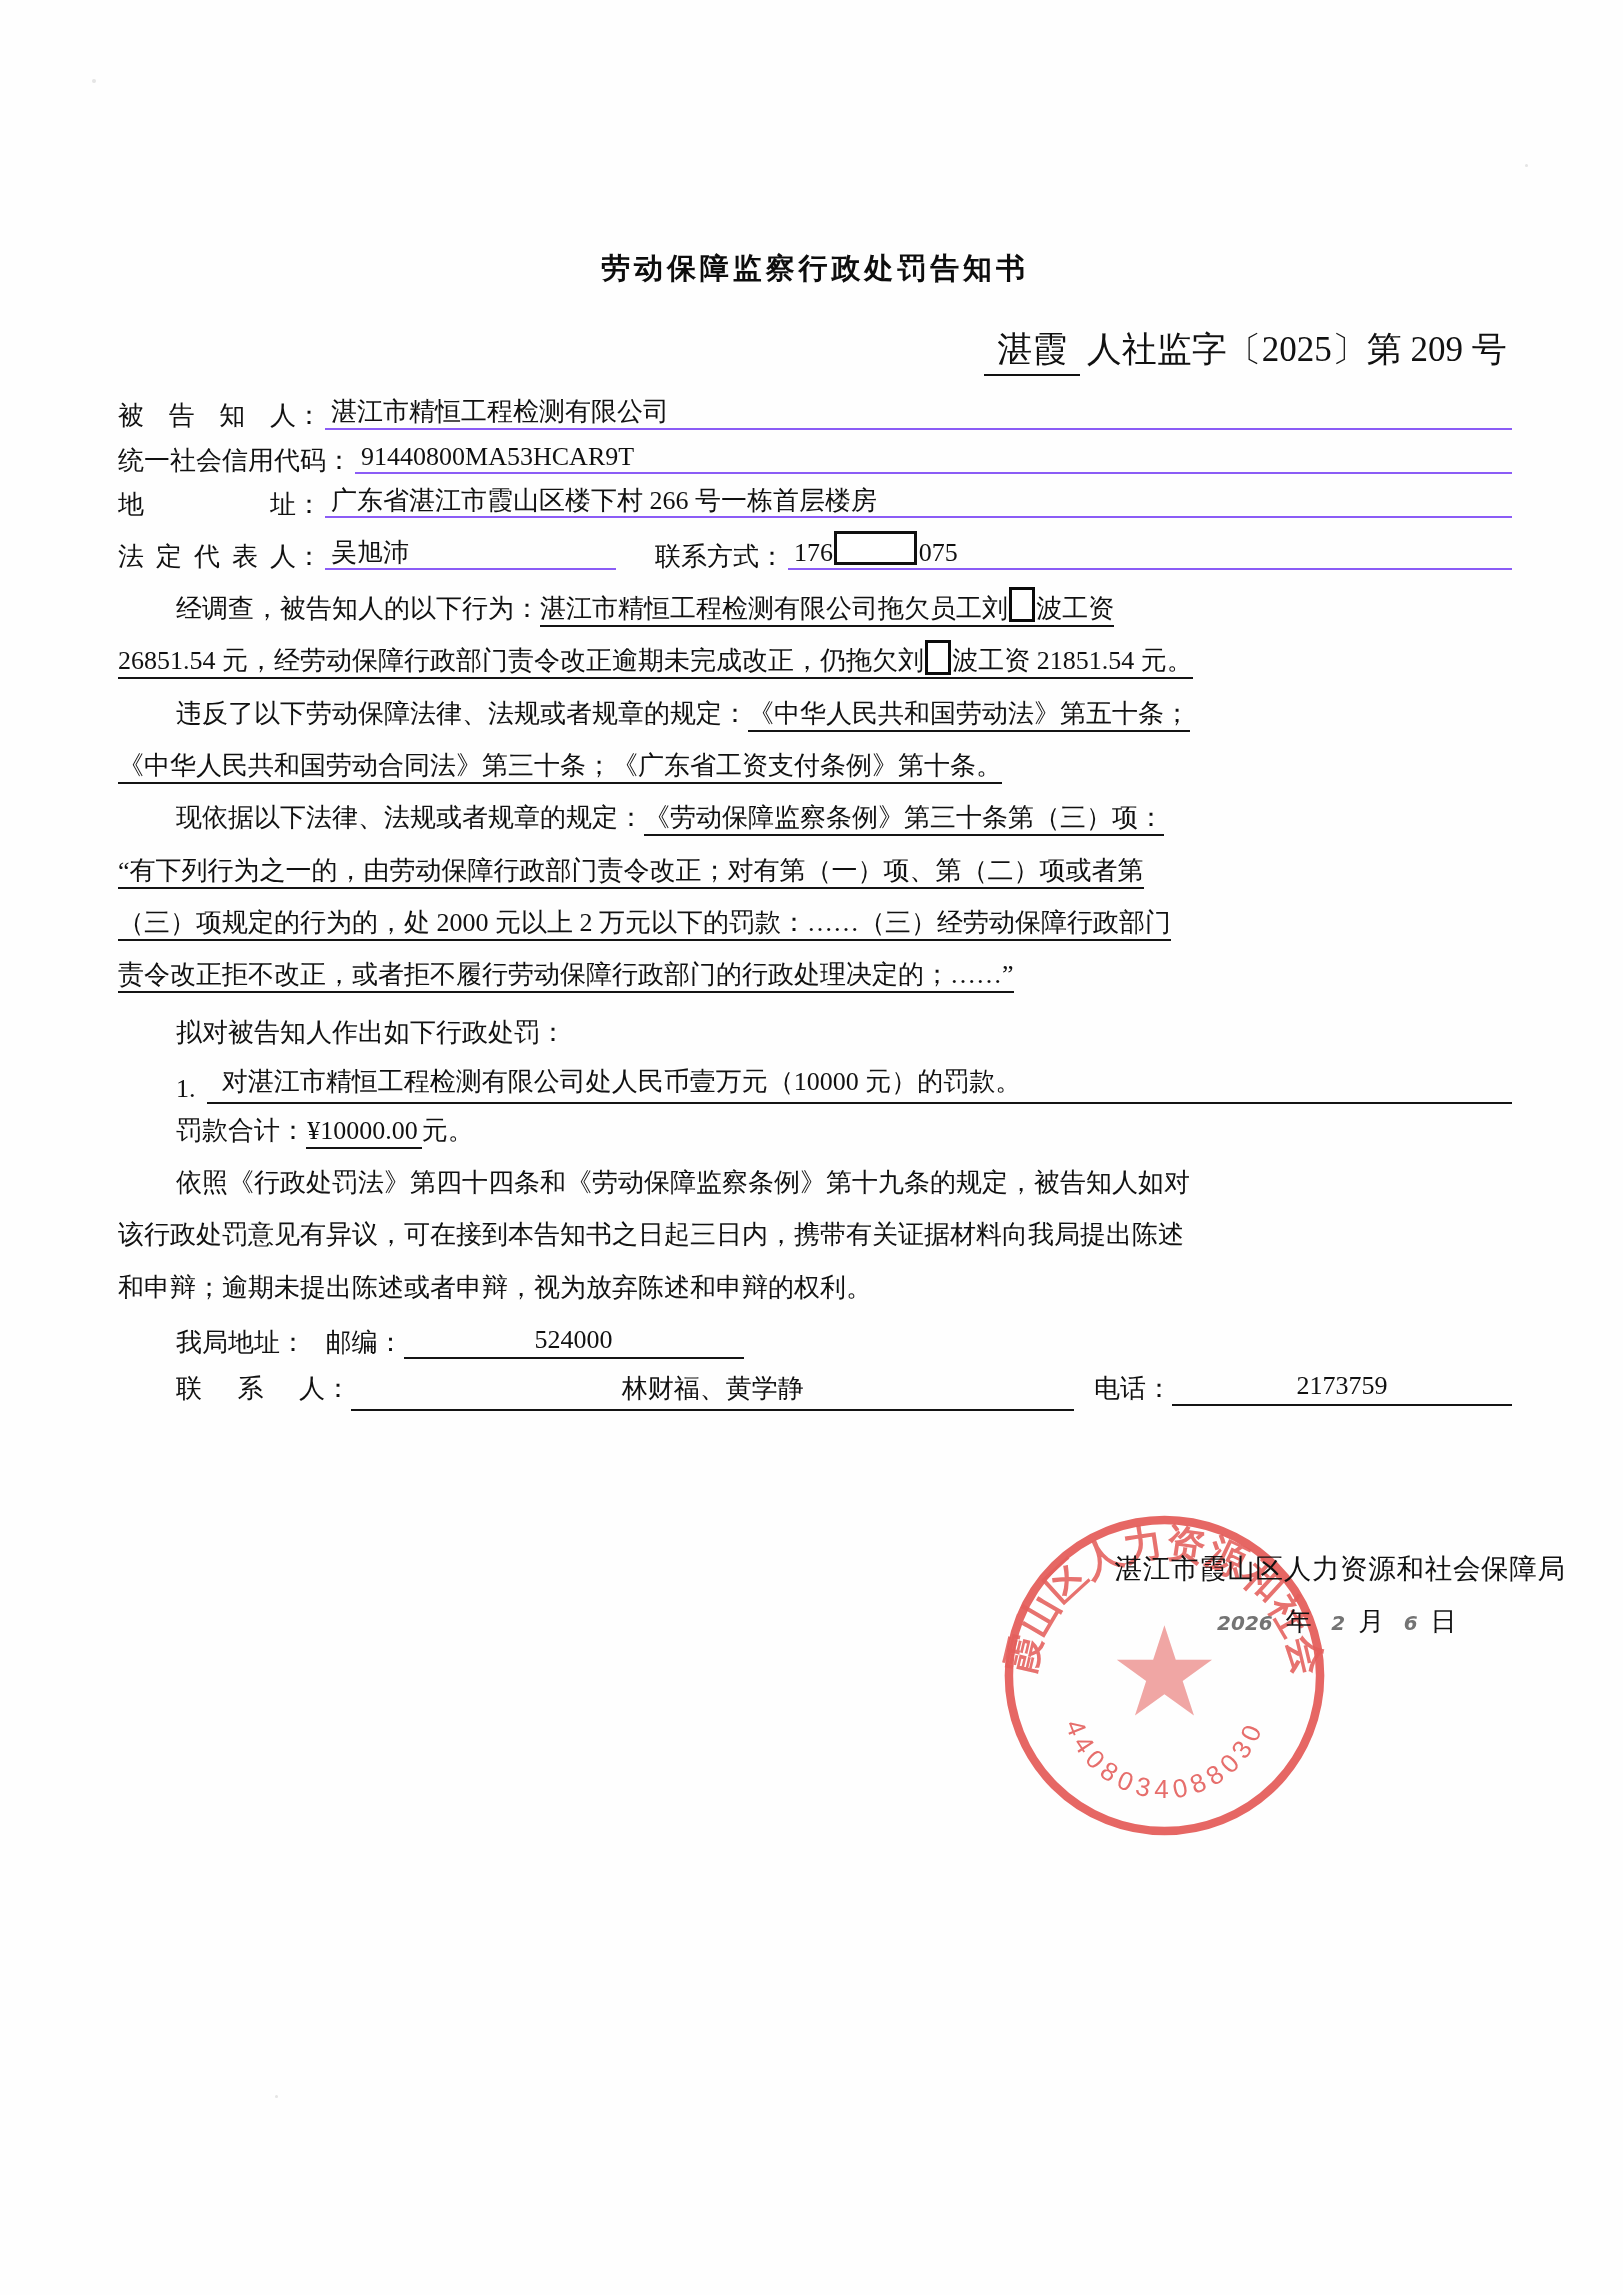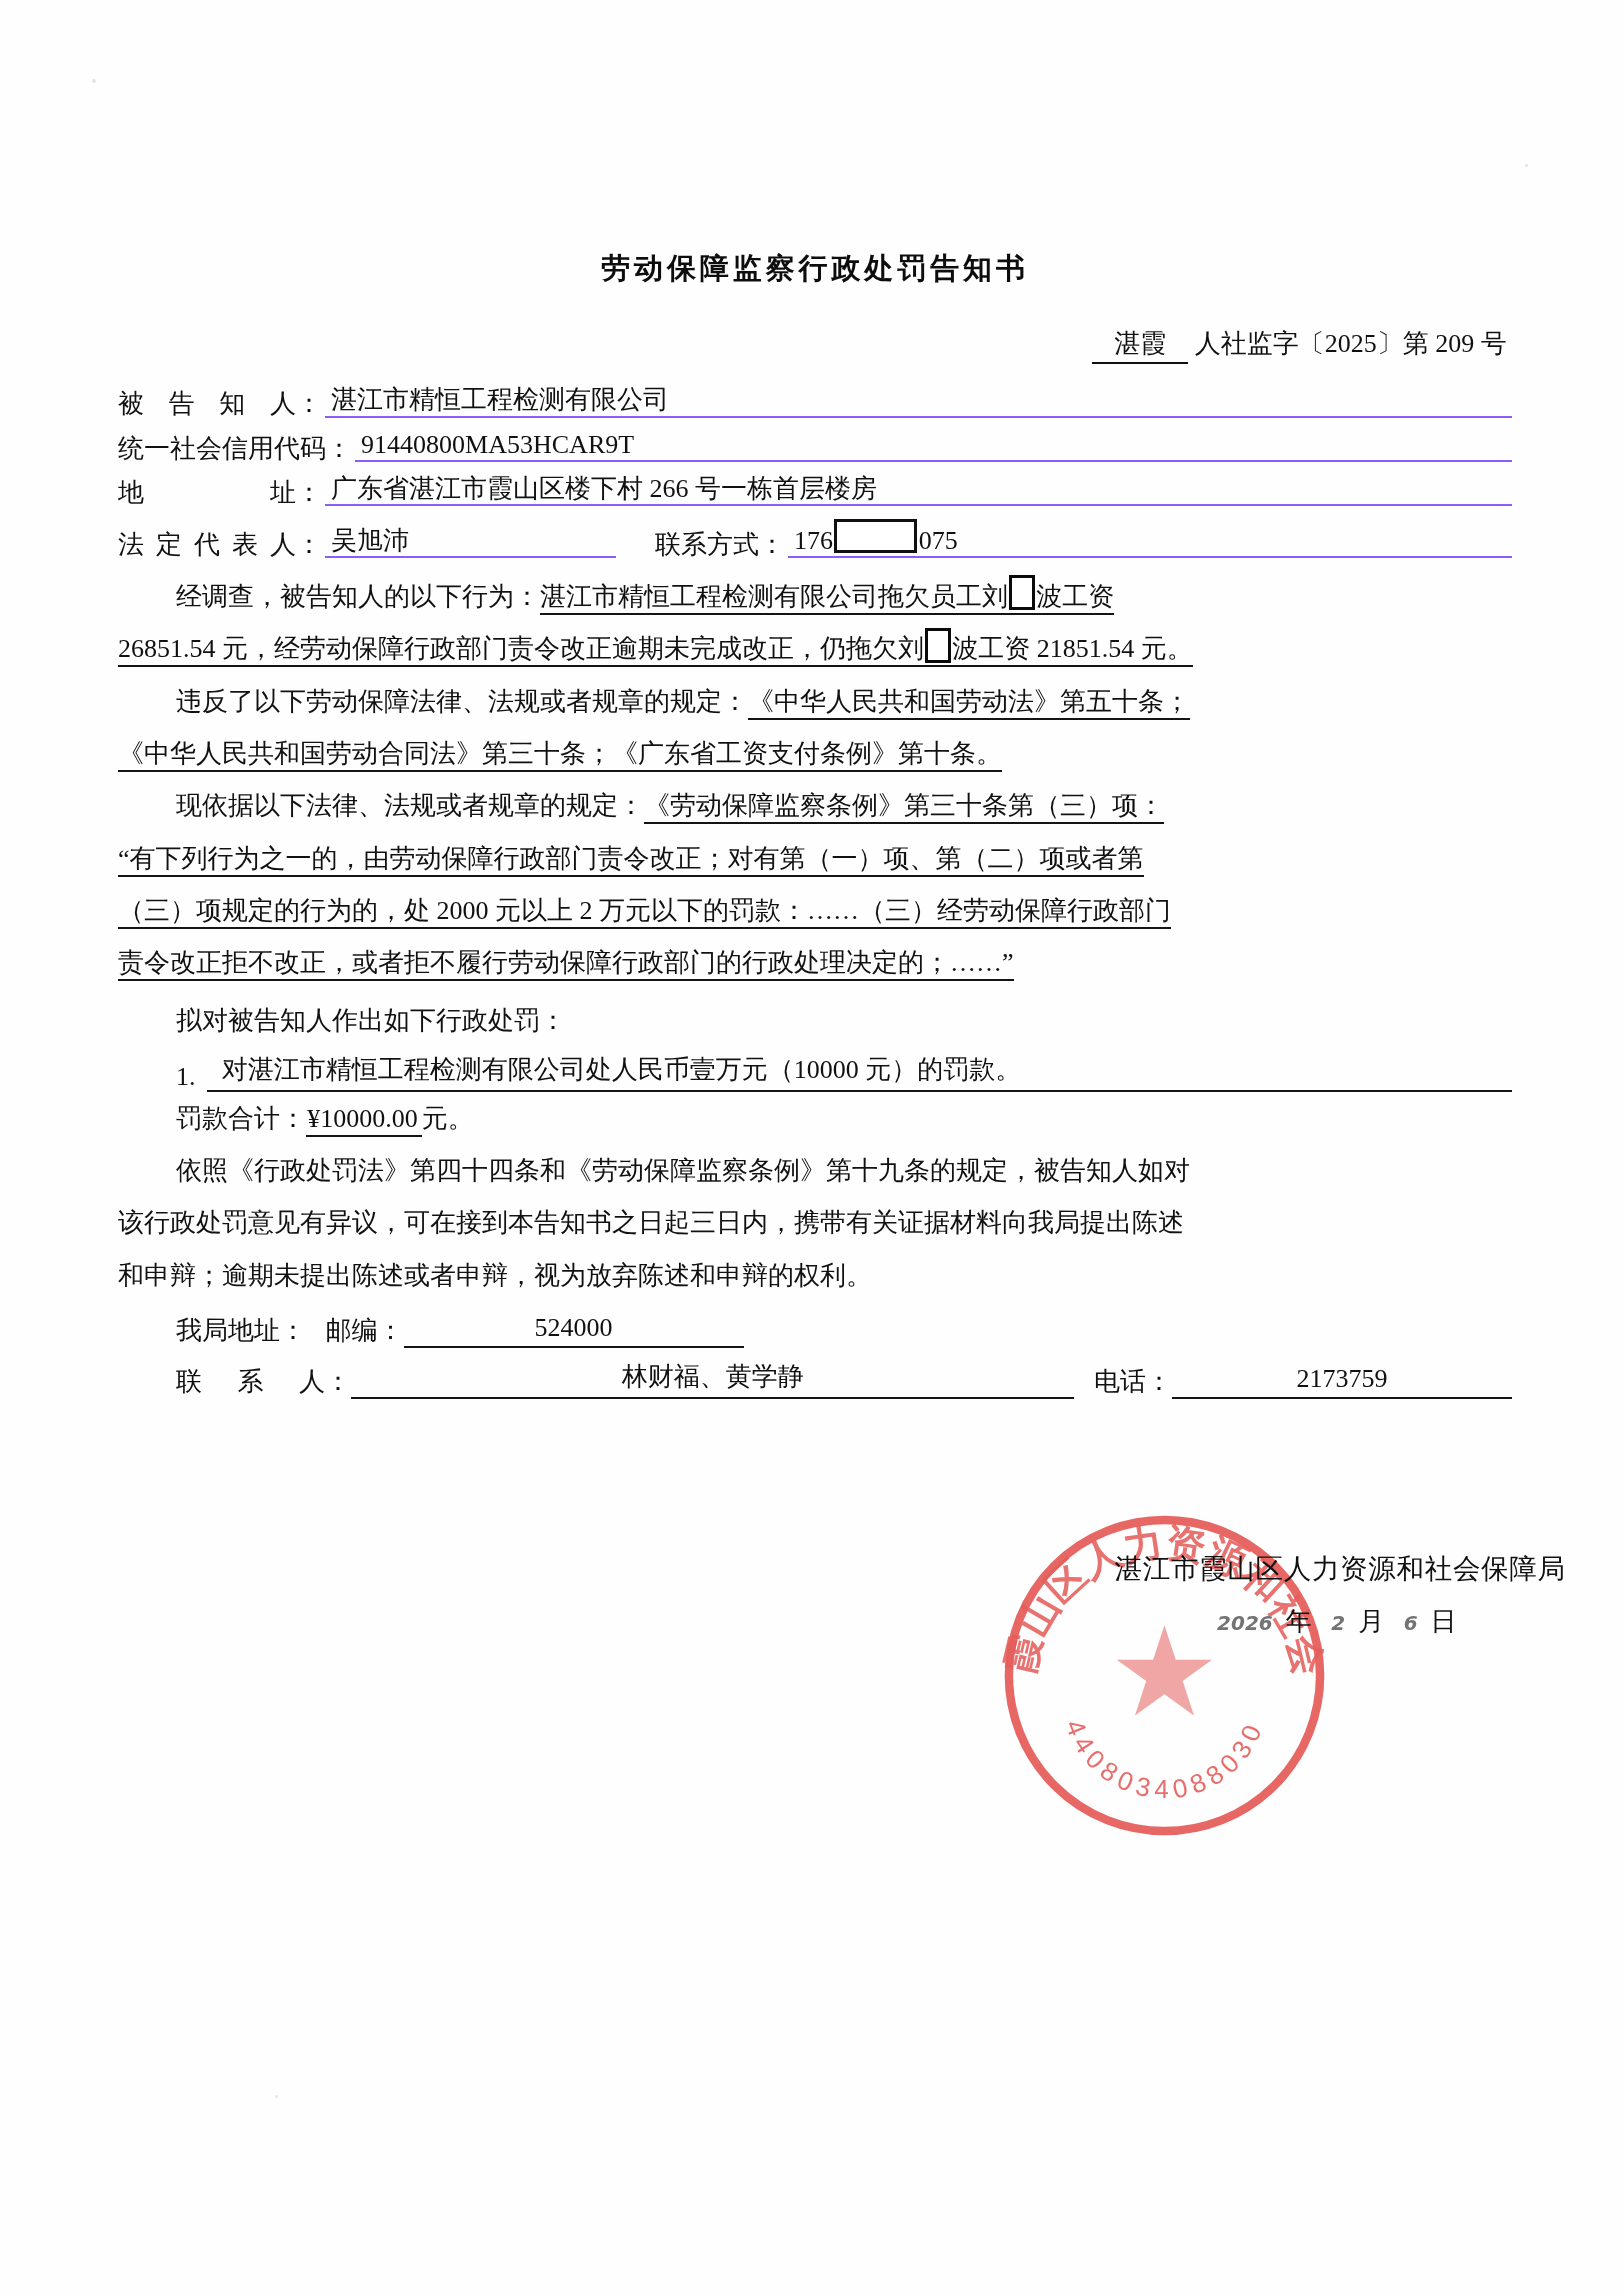--- a/index.html
+++ b/index.html
@@ -36,21 +36,21 @@
     text-align: center;
     font-family: "DejaVu Serif", "Liberation Serif", serif;
     font-weight: 700;
     font-size: 29px;
     letter-spacing: 3.9px;
     margin: 0 0 37px 0;
     color: #0d0d0d;
   }
   .docnum-row {
     text-align: right;
-    font-size: 26px;
+    font-size: 35px;
     margin: 4px 0 22px 0;
     padding-right: 5.2px;
     white-space: nowrap;
     font-family: Liberation Serif, serif;
   }
   .docnum-fill {
     display: inline-block;
     min-width: 86px;
     text-align: center;
     border-bottom: 2px solid #111;
@@ -134,21 +134,21 @@
     margin: 3.9px 0 9.2px 0;
   }
   .total-amt {
     border-bottom: 2px solid #141414;
     padding: 0 3.9px 2px 1.3px;
     font-family: "Liberation Serif", serif;
   }
   
   .contact-row {
     display: flex;
-    align-items: flex-end;
+    align-items: flex-start;
     font-size: 26px;
     margin: 11.8px 0 2.6px 58px;
   }
   .c-label { flex: 0 0 auto; white-space: nowrap; }
   .c-label.w { width: 149px; display: inline-block; text-align: justify; text-align-last: justify; }
   .c-val {
     flex: 1 1 auto;
     border-bottom: 2px solid #141414;
     text-align: center;
     padding: 0 6.5px 2.6px 6.5px;

